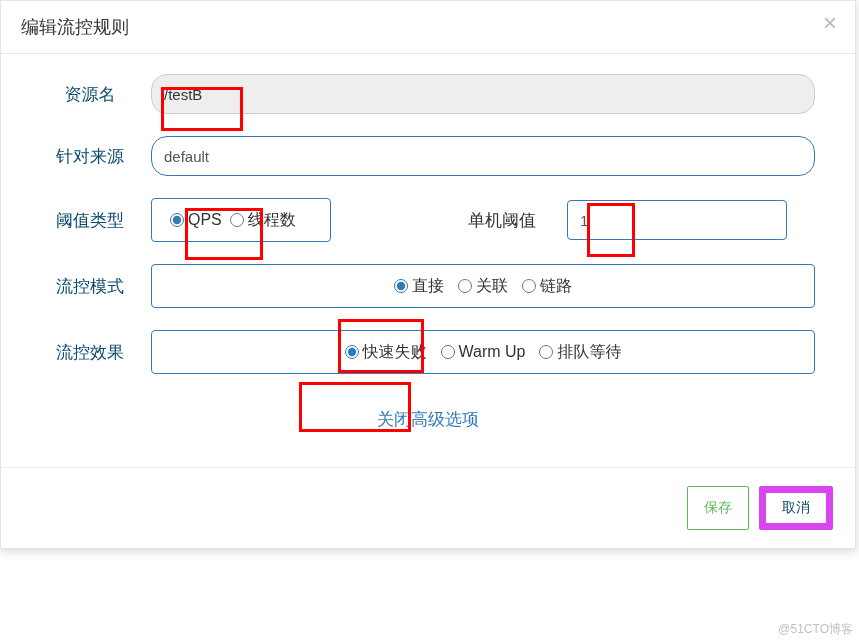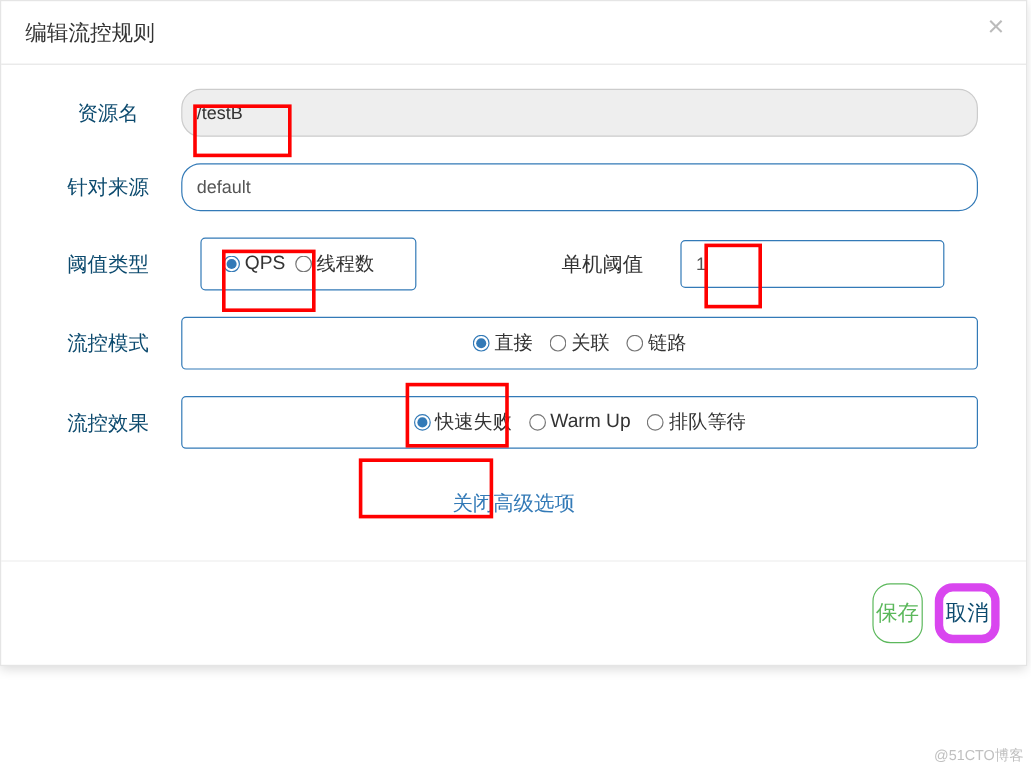--- a/index.html
+++ b/index.html
@@ -101,21 +101,21 @@
       text-align: center;
       padding: 12px 0 26px 0;
     }
     .adv-link a { color: #337ab7; font-size: 17px; text-decoration: none; cursor: pointer; }
     .modal-footer {
       border-top: 1px solid #eee;
       padding: 18px 22px;
       display: flex; justify-content: flex-end; gap: 10px;
     }
     .btn {
-      padding: 6px 2px; font-size: 18px; border-radius: 15px; background: #fff; cursor: pointer;
+      padding: 6px 16px; font-size: 14px; border-radius: 2px; background: #fff; cursor: pointer;
     }
     .btn-save { border: 1px solid #5cb85c; color: #5cb85c; }
     .btn-cancel { border: 7px solid #d946ef; color: #0c4a6e; }
     .hl {
       position: absolute; border: 3px solid #ff0000; pointer-events: none;
     }
     .watermark {
       position: absolute; right: 6px; bottom: 4px; font-size: 12px; color: #c0c0c0;
     }
   </style>
@@ -141,21 +141,21 @@
       <div class="form-label">针对来源</div>
       <div class="form-control">
         <input class="text-input" value="default" style="">
       </div>
     </div>
 
     <div class="form-row">
       <div class="form-label">阈值类型</div>
       <div class="threshold-row" style="flex:1;">
         <div class="threshold-left">
-          <div class="radio-group-box" style="gap:8px;margin-left:16px;">
+          <div class="radio-group-box" style="gap:8px;">
             <label class="radio-item">
               <input type="radio" name="ttype" checked="" style="">
               <span>QPS</span>
             </label>
             <label class="radio-item">
               <input type="radio" name="ttype" style="">
               <span>线程数</span>
             </label>
           </div>
         </div>

